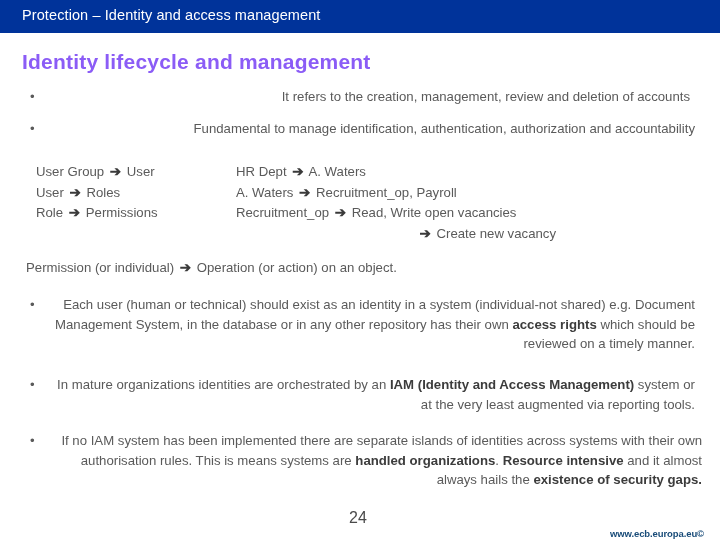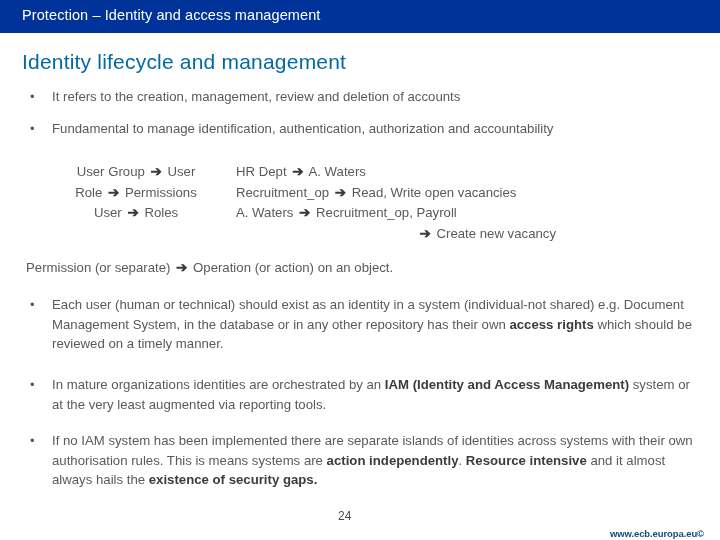--- a/index.html
+++ b/index.html
@@ -34,22 +34,22 @@
     letter-spacing: 0.1px;
     white-space: nowrap;
   }
 
   
   #slide-title {
     position: absolute;
     left: 22px;
     top: 50px;
     font-size: 21px;
-    font-weight: normal;
-    color: #0369a1;
+    font-weight: bold;
+    color: #8b5cf6;
     letter-spacing: 0.2px;
     white-space: nowrap;
   }
 
   
   .bullet-row {
     position: absolute;
     display: flex;
     align-items: flex-start;
     color: #5A5A5A;
@@ -59,20 +59,21 @@
   .bullet-dot {
     width: 22px;
     flex: 0 0 22px;
     text-align: left;
     color: #5A5A5A;
     font-size: 13.2px;
     line-height: 19.5px;
   }
   .bullet-text {
     flex: 1 1 auto;
+    text-align: right;
   }
   .bullet-text b {
     color: #3C3C3C;
     font-weight: bold;
     margin-top: 48px;
   }
 
   #bullet-1 { left: 30px; top: 87px; width: 660px; }
   #bullet-2 { left: 30px; top: 119px; width: 665px; }
 
@@ -85,21 +86,21 @@
     color: #5A5A5A;
     font-size: 13.2px;
     line-height: 20.5px;
   }
   .map-line {
     display: flex;
     align-items: baseline;
   }
   .map-left {
     flex: 0 0 200px;
-    text-align: center;
+    text-align: left;
     white-space: nowrap;
   }
   .map-right {
     flex: 1 1 auto;
     text-align: left;
     white-space: nowrap;
   }
   .map-right.continuation {
     text-align: right;
     padding-right: 100px;
@@ -123,23 +124,23 @@
   }
 
   
   #bullet-3 { left: 30px; top: 295px; width: 665px; }
   #bullet-4 { left: 30px; top: 375px; width: 665px; }
   #bullet-5 { left: 30px; top: 431px; width: 672px; }
 
   
   #page-number {
     position: absolute;
-    left: 338px;
+    left: 349px;
     top: 509px;
-    font-size: 12px;
+    font-size: 16px;
     color: #4A4A4A;
   }
   #footer-url {
     position: absolute;
     right: 16px;
     top: 510px;
     font-size: 9.5px;
     font-weight: bold;
     color: #184B78;
     letter-spacing: -0.1px;
@@ -176,71 +177,71 @@
     </span>
     <span class="map-right">
       <span>HR Dept</span>
       <span class="arrow">➔</span>
       <span>A. Waters</span>
     </span>
   </div>
 
   <div class="map-line">
     <span class="map-left">
+      <span>User</span>
+      <span class="arrow">➔</span>
+      <span>Roles</span>
+    </span>
+    <span class="map-right">
+      <span>A. Waters</span>
+      <span class="arrow">➔</span>
+      <span>Recruitment_op, Payroll</span>
+    </span>
+  </div>
+
+  <div class="map-line">
+    <span class="map-left">
       <span>Role</span>
       <span class="arrow">➔</span>
       <span>Permissions</span>
     </span>
     <span class="map-right">
       <span>Recruitment_op</span>
       <span class="arrow">➔</span>
       <span>Read, Write open vacancies</span>
     </span>
   </div>
 
   <div class="map-line">
-    <span class="map-left">
-      <span>User</span>
-      <span class="arrow">➔</span>
-      <span>Roles</span>
-    </span>
-    <span class="map-right">
-      <span>A. Waters</span>
-      <span class="arrow">➔</span>
-      <span>Recruitment_op, Payroll</span>
-    </span>
-  </div>
-
-  <div class="map-line">
     <span class="map-left"></span>
     <span class="map-right continuation">
       <span class="arrow">➔</span>
       <span>Create new vacancy</span>
     </span>
   </div>
 
 </div>
 
 <div id="permission-line">
-  <span>Permission (or separate)</span>
+  <span>Permission (or individual)</span>
   <span class="arrow">➔</span>
   <span>Operation (or action) on an object.</span>
 </div>
 
 <div class="bullet-row" id="bullet-3">
   <span class="bullet-dot">•</span>
   <span class="bullet-text"><span>Each user (human or technical) should exist as an identity in a system (individual-not shared) e.g. Document Management System, in the database or in any other repository has their own </span><b>access rights</b><span> which should be reviewed on a timely manner.</span></span>
 </div>
 
 <div class="bullet-row" id="bullet-4">
   <span class="bullet-dot">•</span>
   <span class="bullet-text"><span>In mature organizations identities are orchestrated by an </span><b>IAM (Identity and Access Management)</b><span> system or at the very least augmented via reporting tools.</span></span>
 </div>
 
 <div class="bullet-row" id="bullet-5">
   <span class="bullet-dot">•</span>
-  <span class="bullet-text"><span>If no IAM system has been implemented there are separate islands of identities across systems with their own authorisation rules. This is means systems are </span><b>action independently</b><span>. </span><b>Resource intensive</b><span> and it almost always hails the </span><b>existence of security gaps.</b></span>
+  <span class="bullet-text"><span>If no IAM system has been implemented there are separate islands of identities across systems with their own authorisation rules. This is means systems are </span><b>handled organizations</b><span>. </span><b>Resource intensive</b><span> and it almost always hails the </span><b>existence of security gaps.</b></span>
 </div>
 
 <div id="page-number">24</div>
 <div id="footer-url">
   <span>www.ecb.europa.eu</span><span>©</span>
 </div>
 
 </body></html>

